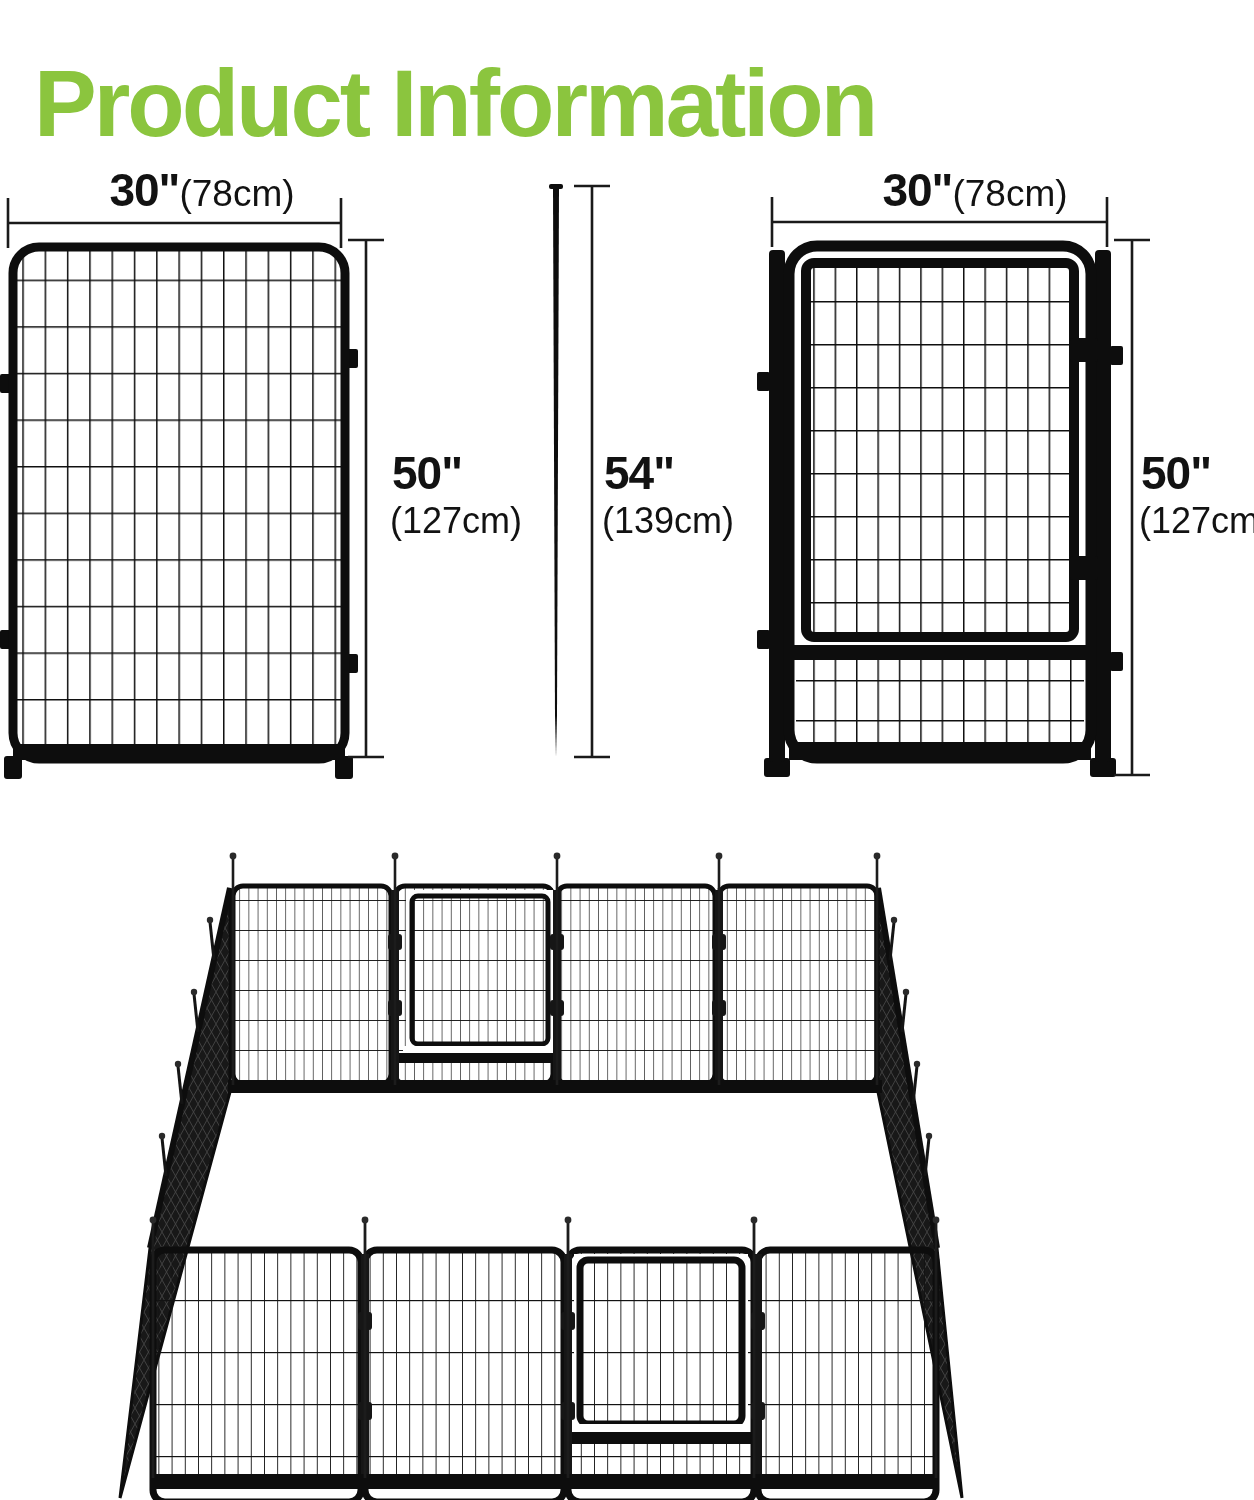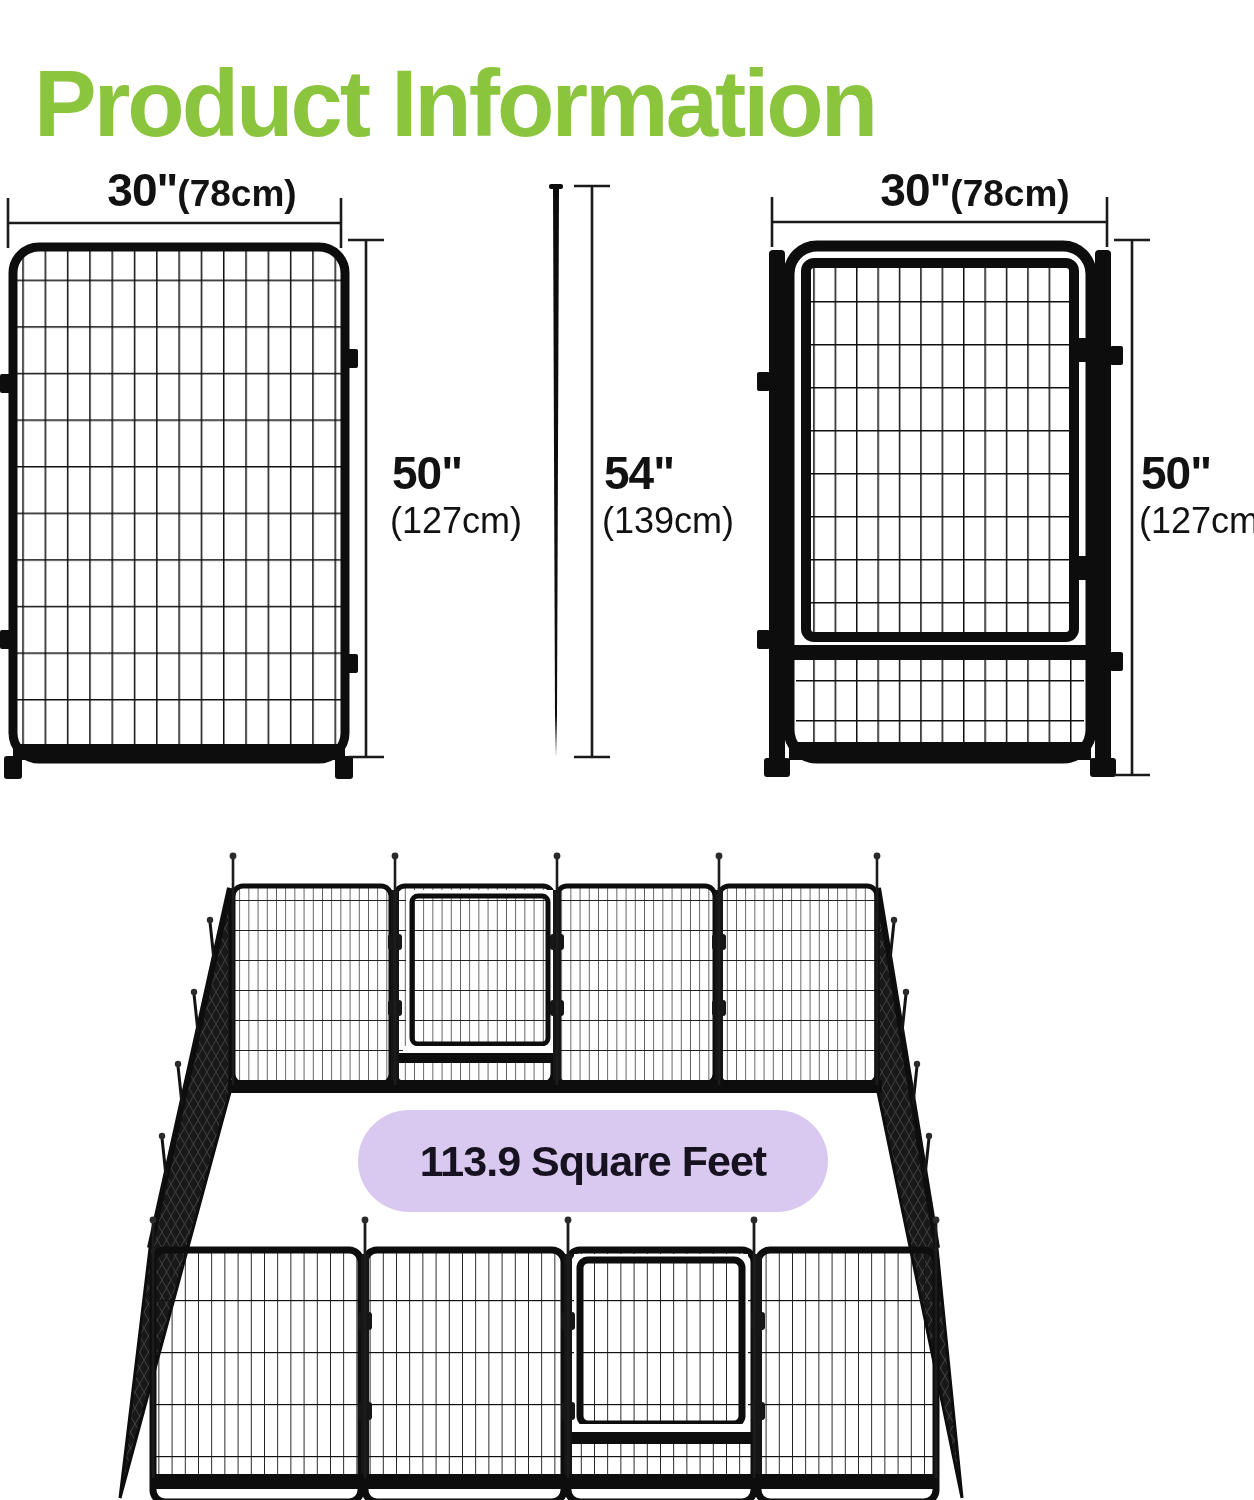--- a/index.html
+++ b/index.html
@@ -18,21 +18,21 @@
   .page-title{
     position:absolute;left:34px;top:-8px;
     font-size:94px;font-weight:800;letter-spacing:-3px;line-height:1.05;
     color:var(--accent-green);white-space:nowrap;
   }
   .dim-w{
     position:absolute;display:flex;align-items:baseline;white-space:nowrap;
     transform:translateX(-50%);color:#121212;
   }
   .dim-w .in{font-size:46px;font-weight:800;letter-spacing:-1px;}
-  .dim-w .cm{font-size:37px;font-weight:700;}
+  .dim-w .cm{font-size:37px;font-weight:400;}
   .dim-h{position:absolute;color:#121212;line-height:1;}
   .dim-h .in{font-size:46px;font-weight:800;letter-spacing:-1px;display:block;}
   .dim-h .cm{font-size:36px;font-weight:400;display:block;margin-top:7px;margin-left:-2px;text-align:right;}
   .area-pill{
     position:absolute;left:358px;top:1110px;width:470px;height:102px;
     background:var(--pill-lavender);border-radius:52px;
     display:flex;align-items:center;justify-content:center;
     font-size:43px;font-weight:800;letter-spacing:-1px;color:var(--pill-text);
     white-space:nowrap;
   }
@@ -310,17 +310,14 @@
   <div class="dim-w" style="left:975px;top:163px;">
     <span class="in">30"</span>
     <span class="cm">(78cm)</span>
   </div>
 
   <div class="dim-h" style="left:1141px;top:450px;">
     <span class="in">50"</span>
     <span class="cm">(127cm)</span>
   </div>
 
-  <div class="area-pill">
-    <span>113.9 Square Feet</span>
-  </div>
 
 </div>
 
 </body></html>

